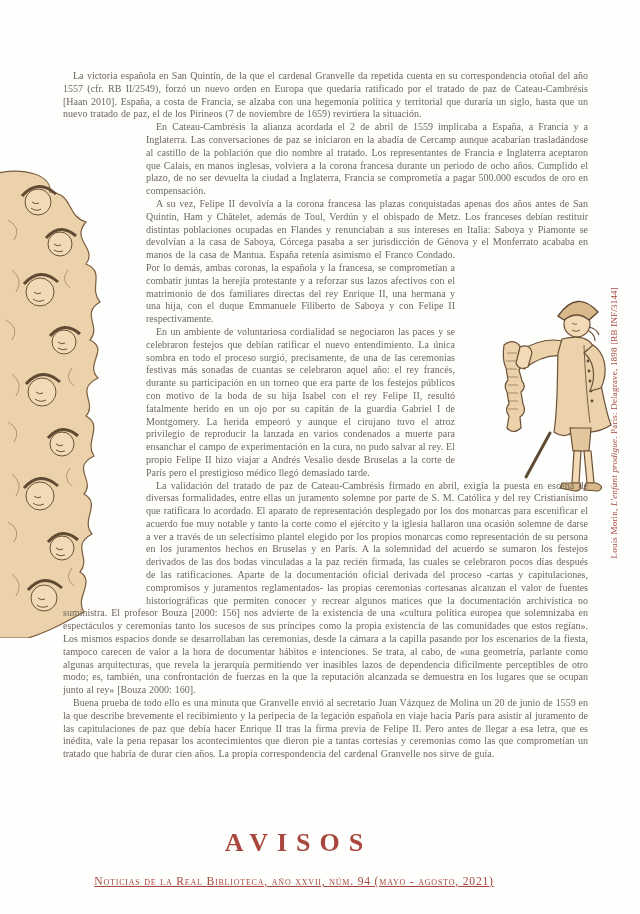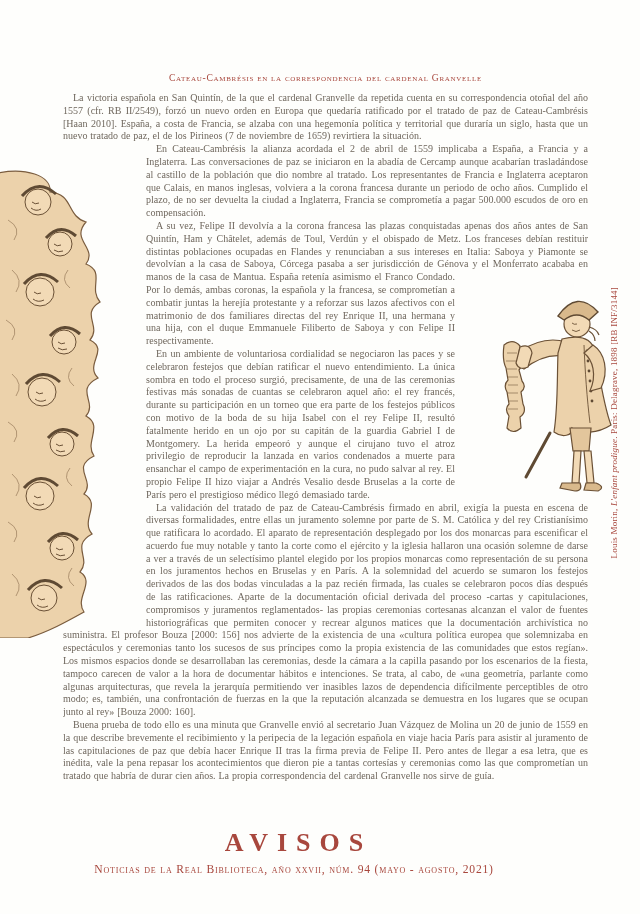--- a/index.html
+++ b/index.html
@@ -70,21 +70,22 @@
     color:var(--accent);
     font-size:26px;line-height:30px;
     letter-spacing:9px;padding-left:9px;
     font-weight:bold;
   }
   .issue-line{
     color:var(--accent);
     font-size:11.6px;line-height:16px;
     letter-spacing:0.8px;
     font-variant:small-caps;
-    margin-top:4px;
+    margin-top:16px;
+    text-decoration:underline;
   }
 </style>
 </head>
 <body>
 
 <div class="page">
 
   <div class="art art-left" aria-hidden="true">
     <svg width="140" height="478" viewBox="0 0 140 478" xmlns="http://www.w3.org/2000/svg">
       <path d="M-5,14 C28,6 54,16 52,32 C76,34 68,56 88,62 C72,80 100,88 88,104 C108,112 90,128 102,142 C82,154 104,166 92,180 C112,190 86,204 100,218 C76,230 100,242 88,256 C106,266 86,282 96,296 C72,308 98,320 86,334 C104,344 82,360 94,374 C72,386 94,398 82,412 C98,422 76,438 86,452 C68,462 50,472 30,478 L-5,478 Z" fill="#ecd2ab" stroke="#7a5c3e" stroke-width="1.2"></path>
@@ -169,21 +170,20 @@
         <path d="M94,196 L104,196 Q114,200 106,204 L92,203 Z" fill="#d9b98c"></path>
       </g>
     </svg>
   </div>
 
   <div class="side-caption">
     <span class="rot"><span>Louis Morin, </span><span class="it">L'enfant prodigue</span><span>. Paris: Delagrave, 1898 [RB INF/3144]</span></span>
   </div>
 
   <div class="article">
-    <h1 class="title">Cateau-Cambrésis en la correspondencia del cardenal Granvelle</h1>
 
     <p>La victoria española en San Quintín, de la que el cardenal Granvelle da repetida cuenta en su correspondencia otoñal del año 1557 (cfr. RB II/2549), forzó un nuevo orden en Europa que quedaría ratificado por el tratado de paz de Cateau-Cambrésis [Haan 2010]. España, a costa de Francia, se alzaba con una hegemonía política y territorial que duraría un siglo, hasta que un nuevo tratado de paz, el de los Pirineos (7 de noviembre de 1659) revirtiera la situación.</p>
     <div class="spacer-left" aria-hidden="true"></div>
     <p>En Cateau-Cambrésis la alianza acordada el 2 de abril de 1559 implicaba a España, a Francia y a Inglaterra. Las conversaciones de paz se iniciaron en la abadía de Cercamp aunque acabarían trasladándose al castillo de la población que dio nombre al tratado. Los representantes de Francia e Inglaterra aceptaron que Calais, en manos inglesas, volviera a la corona francesa durante un periodo de ocho años. Cumplido el plazo, de no ser devuelta la ciudad a Inglaterra, Francia se comprometía a pagar 500.000 escudos de oro en compensación.</p>
     <div class="spacer-right" aria-hidden="true"></div>
     <p>A su vez, Felipe II devolvía a la corona francesa las plazas conquistadas apenas dos años antes de San Quintín, Ham y Châtelet, además de Toul, Verdún y el obispado de Metz. Los franceses debían restituir distintas poblaciones ocupadas en Flandes y renunciaban a sus intereses en Italia: Saboya y Piamonte se devolvían a la casa de Saboya, Córcega pasaba a ser jurisdicción de Génova y el Monferrato acababa en manos de la casa de Mantua. España retenía asimismo el Franco Condado. Por lo demás, ambas coronas, la española y la francesa, se comprometían a combatir juntas la herejía protestante y a reforzar sus lazos afectivos con el matrimonio de dos familiares directas del rey Enrique II, una hermana y una hija, con el duque Emmanuele Filiberto de Saboya y con Felipe II respectivamente.</p>
     <p>En un ambiente de voluntariosa cordialidad se negociaron las paces y se celebraron festejos que debían ratificar el nuevo entendimiento. La única sombra en todo el proceso surgió, precisamente, de una de las ceremonias festivas más sonadas de cuantas se celebraron aquel año: el rey francés, durante su participación en un torneo que era parte de los festejos públicos con motivo de la boda de su hija Isabel con el rey Felipe II, resultó fatalmente herido en un ojo por su capitán de la guardia Gabriel I de Montgomery. La herida empeoró y aunque el cirujano tuvo el atroz privilegio de reproducir la lanzada en varios condenados a muerte para ensanchar el campo de experimentación en la cura, no pudo salvar al rey. El propio Felipe II hizo viajar a Andrés Vesalio desde Bruselas a la corte de París pero el prestigioso médico llegó demasiado tarde.</p>
     <p>La validación del tratado de paz de Cateau-Cambrésis firmado en abril, exigía la puesta en escena de diversas formalidades, entre ellas un juramento solemne por parte de S. M. Católica y del rey Cristianísimo que ratificara lo acordado. El aparato de representación desplegado por los dos monarcas para escenificar el acuerdo fue muy notable y tanto la corte como el ejército y la iglesia hallaron una ocasión solemne de darse a ver a través de un selectísimo plantel elegido por los propios monarcas como representación de su persona en los juramentos hechos en Bruselas y en París. A la solemnidad del acuerdo se sumaron los festejos derivados de las dos bodas vinculadas a la paz recién firmada, las cuales se celebraron pocos días después de las ratificaciones. Aparte de la documentación oficial derivada del proceso -cartas y capitulaciones, compromisos y juramentos reglamentados- las propias ceremonias cortesanas alcanzan el valor de fuentes historiográficas que permiten conocer y recrear algunos matices que la documentación archivística no suministra. El profesor Bouza [2000: 156] nos advierte de la existencia de una «cultura política europea que solemnizaba en espectáculos y ceremonias tanto los sucesos de sus príncipes como la propia existencia de las comunidades que estos regían». Los mismos espacios donde se desarrollaban las ceremonias, desde la cámara a la capilla pasando por los escenarios de la fiesta, tampoco carecen de valor a la hora de documentar hábitos e intenciones. Se trata, al cabo, de «una geometría, parlante como algunas arquitecturas, que revela la jerarquía permitiendo ver inasibles lazos de dependencia difícilmente perceptibles de otro modo; es, también, una confrontación de fuerzas en la que la reputación alcanzada se demuestra en los lugares que se ocupan junto al rey» [Bouza 2000: 160].</p>
     <p>Buena prueba de todo ello es una minuta que Granvelle envió al secretario Juan Vázquez de Molina un 20 de junio de 1559 en la que describe brevemente el recibimiento y la peripecia de la legación española en viaje hacia París para asistir al juramento de las capitulaciones de paz que debía hacer Enrique II tras la firma previa de Felipe II. Pero antes de llegar a esa letra, que es inédita, vale la pena repasar los acontecimientos que dieron pie a tantas cortesías y ceremonias como las que comprometían un tratado que habría de durar cien años. La propia correspondencia del cardenal Granvelle nos sirve de guía.</p>
   </div>

